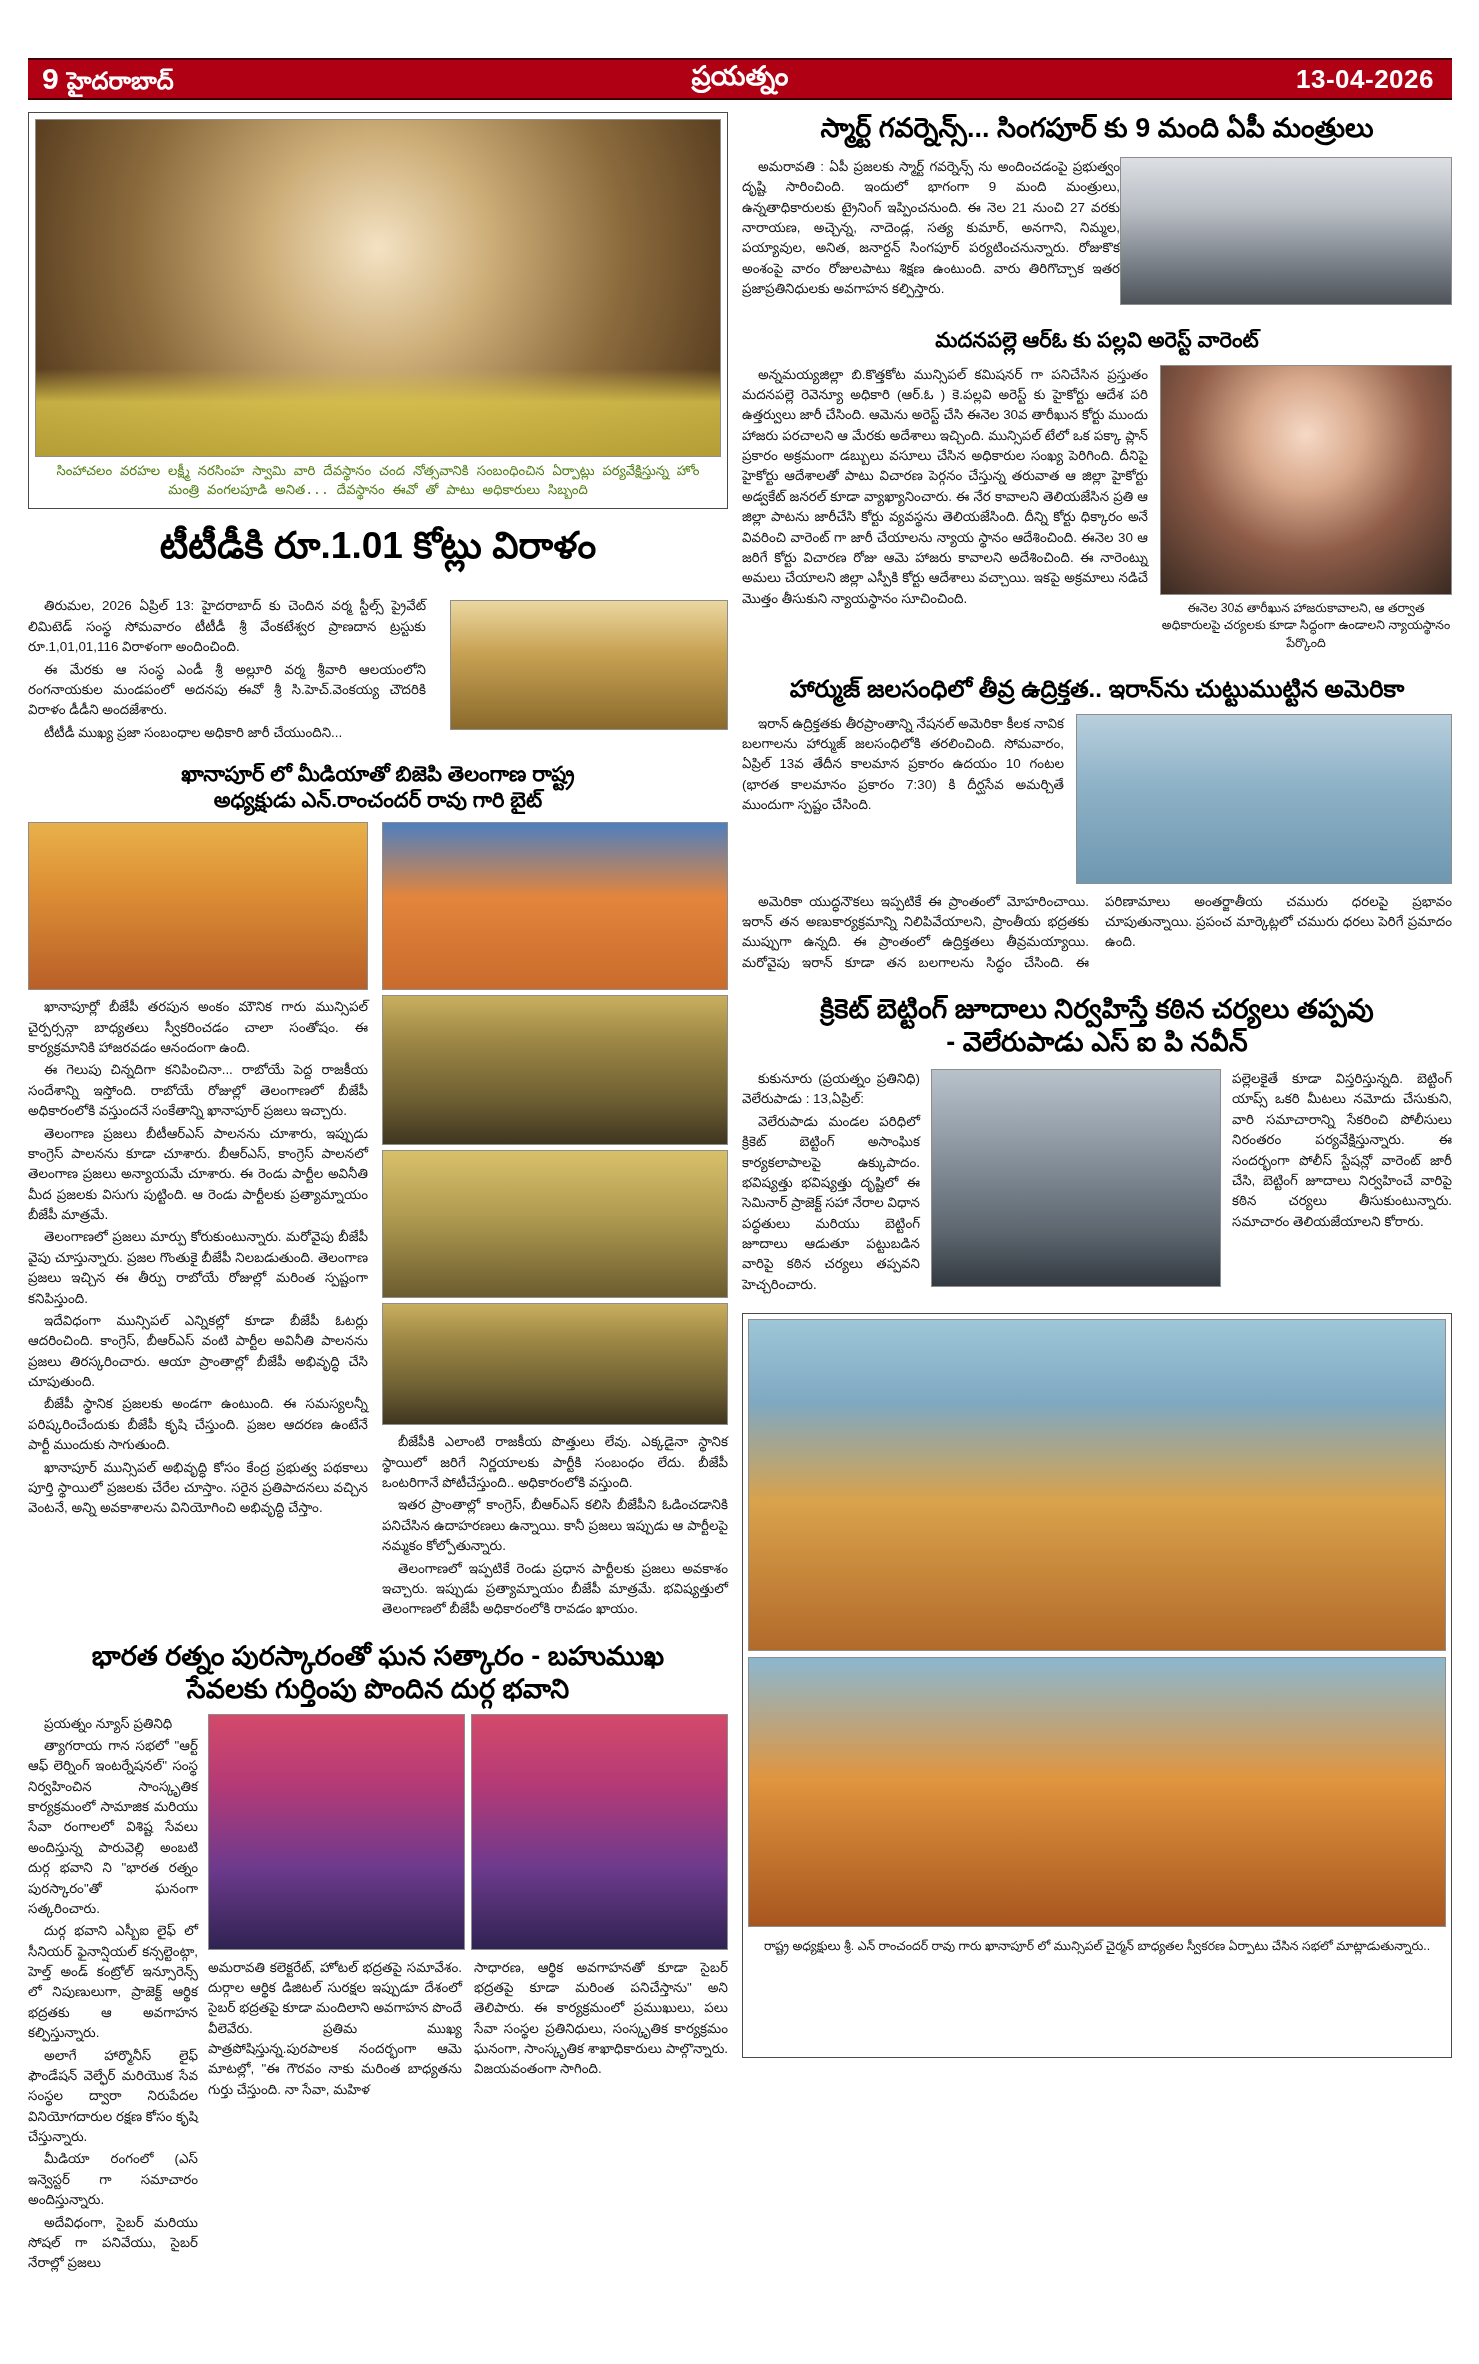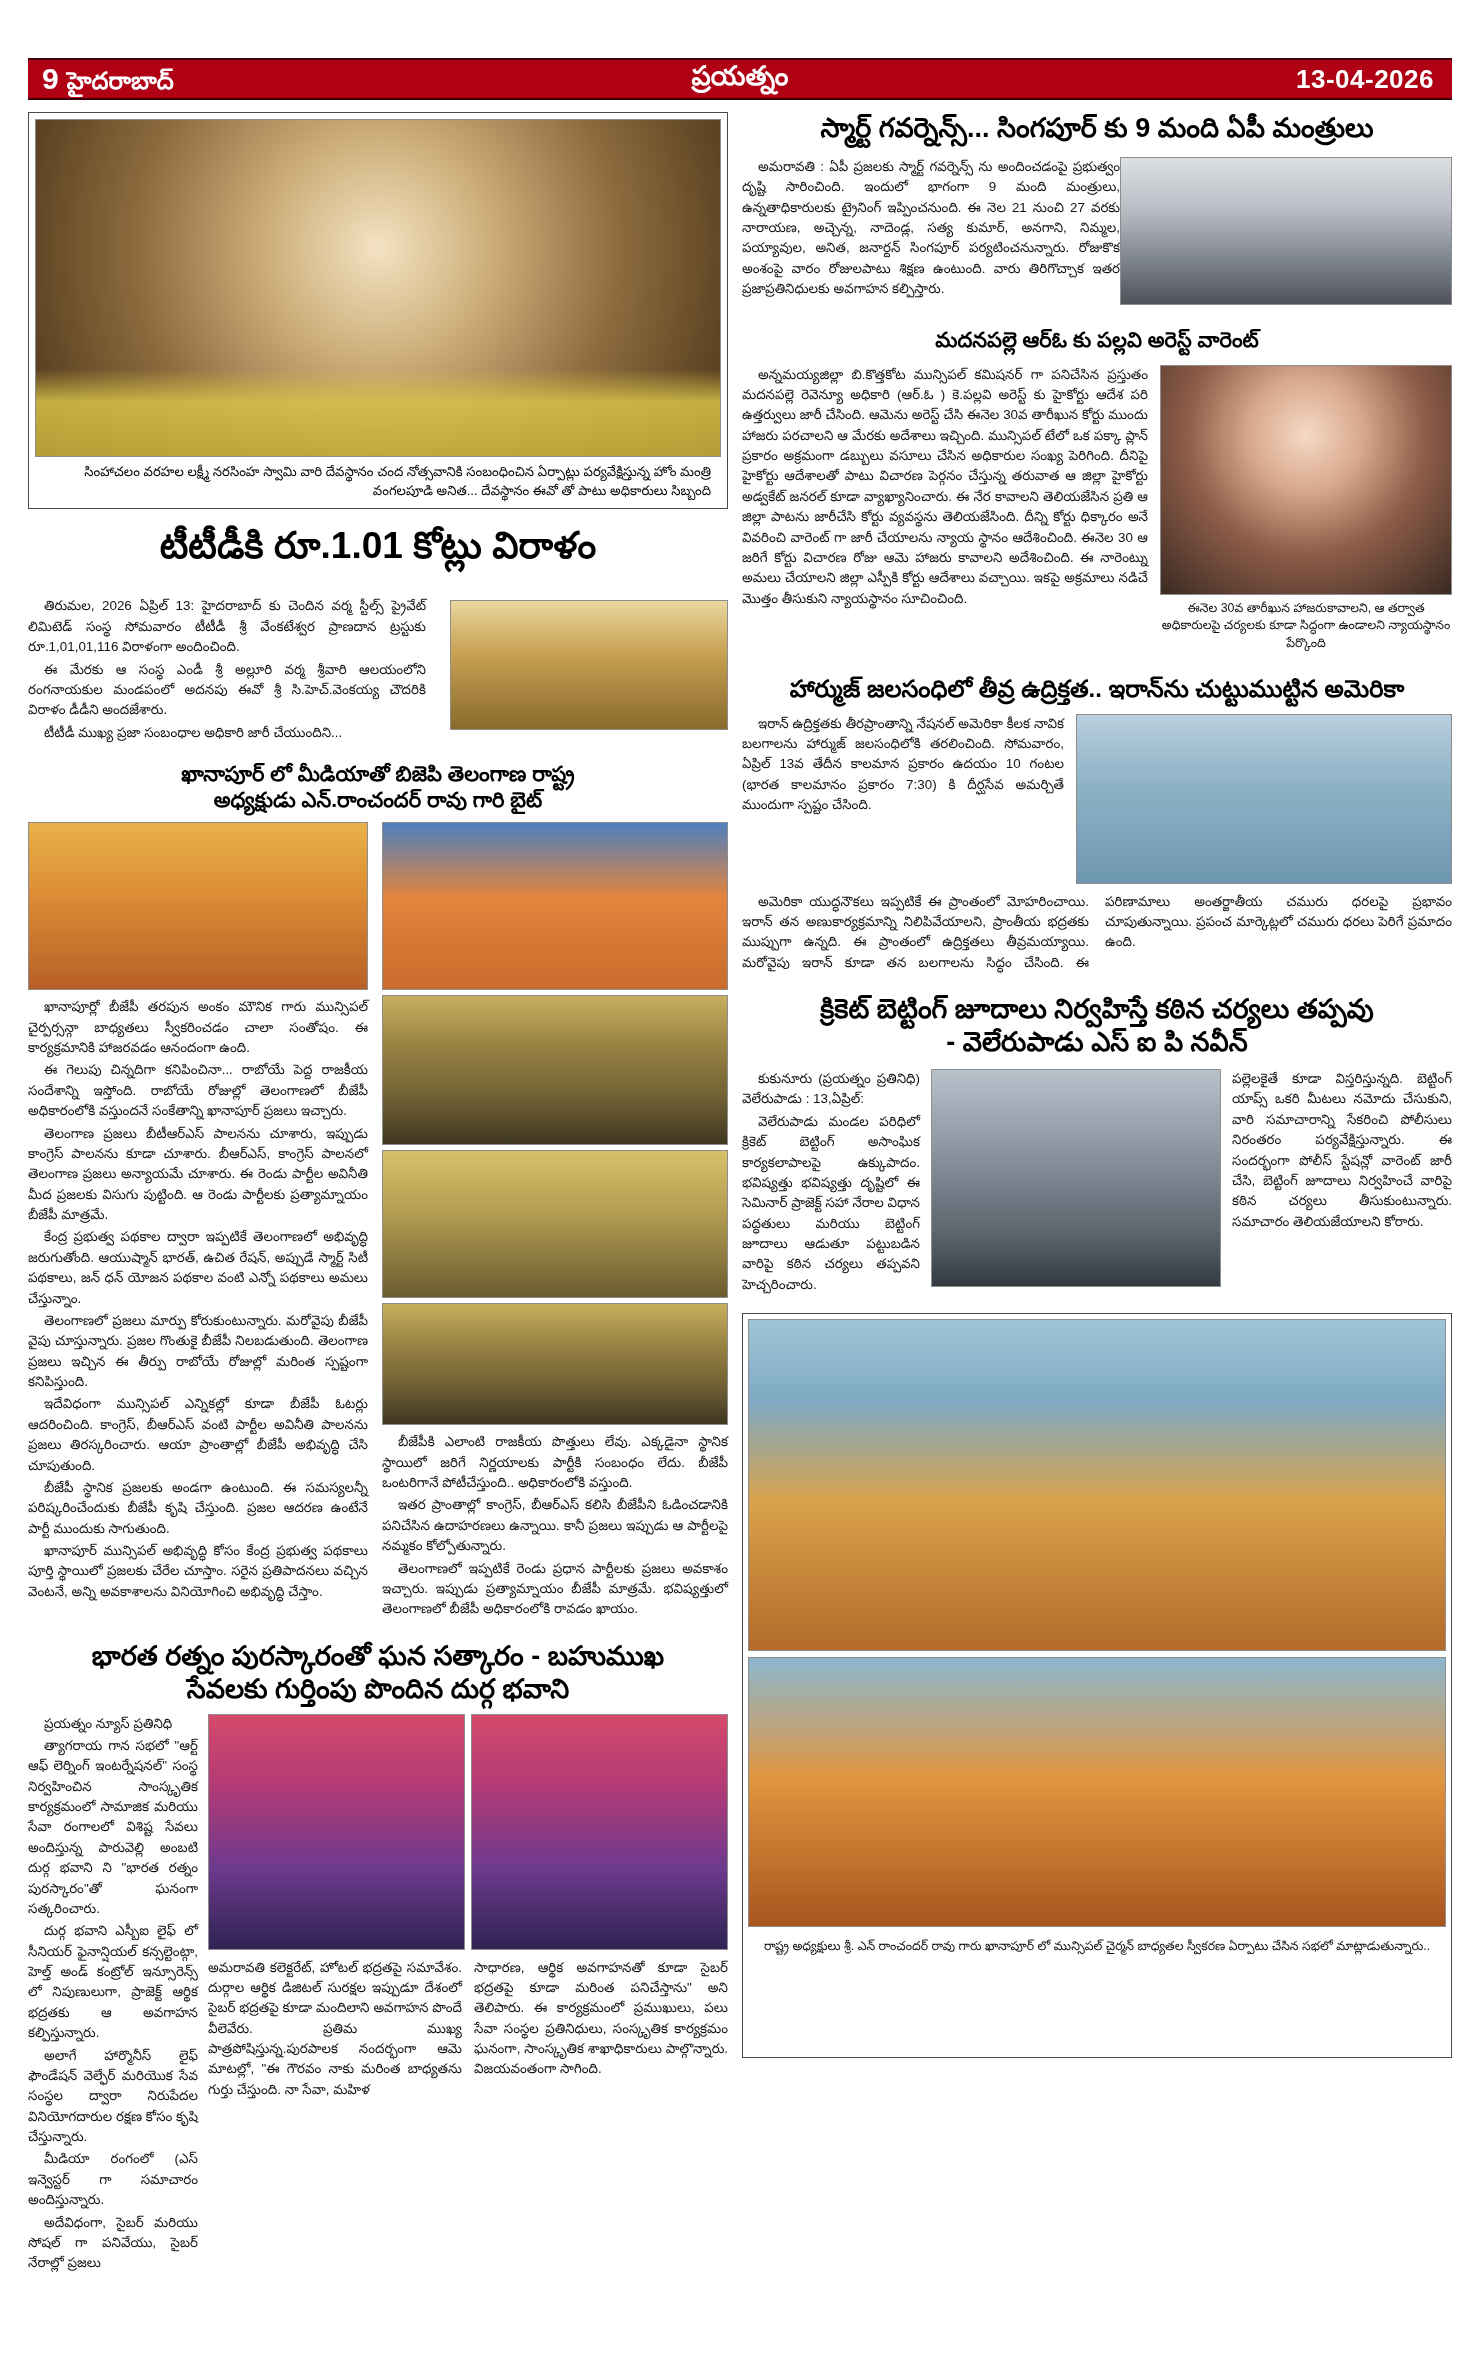--- a/index.html
+++ b/index.html
@@ -79,23 +79,24 @@
     font-size: 13.4px;
     line-height: 1.52;
     text-align: justify;
     color: #111;
     hyphens: auto;
   }
   .body-txt p { margin: 0 0 2px 0; text-indent: 16px; }
   .caption {
     font-size: 13.2px;
     line-height: 1.45;
-    text-align: right;
-    color: #000000;
+    text-align: center;
+    color: #4d7c0f;
     padding: 5px 10px 6px 10px;
+    font-family: Liberation Mono, monospace;
   }
   .caption-sm {
     font-size: 12.4px;
     line-height: 1.42;
     text-align: center;
     color: #111;
   }
 
   .photo {
     position: relative;
@@ -225,21 +226,20 @@
       </div>
 
       <div style="display:flex; gap:14px; margin-top:10px;">
 
         <div style="flex:0 0 340px;">
           <div class="photo ph-bjp" style="height:168px;"></div>
           <div class="body-txt" style="margin-top:7px;">
             <p>ఖానాపూర్లో బీజేపీ తరపున అంకం మౌనిక గారు మున్సిపల్ చైర్పర్సన్గా బాధ్యతలు స్వీకరించడం చాలా సంతోషం. ఈ కార్యక్రమానికి హాజరవడం ఆనందంగా ఉంది.</p>
             <p>ఈ గెలుపు చిన్నదిగా కనిపించినా... రాబోయే పెద్ద రాజకీయ సందేశాన్ని ఇస్తోంది. రాబోయే రోజుల్లో తెలంగాణలో బీజేపీ అధికారంలోకి వస్తుందనే సంకేతాన్ని ఖానాపూర్ ప్రజలు ఇచ్చారు.</p>
             <p>తెలంగాణ ప్రజలు బీటీఆర్ఎస్ పాలనను చూశారు, ఇప్పుడు కాంగ్రెస్ పాలనను కూడా చూశారు. బీఆర్ఎస్, కాంగ్రెస్ పాలనలో తెలంగాణ ప్రజలు అన్యాయమే చూశారు. ఈ రెండు పార్టీల అవినీతి మీద ప్రజలకు విసుగు పుట్టింది. ఆ రెండు పార్టీలకు ప్రత్యామ్నాయం బీజేపీ మాత్రమే.</p>
-            <p>కేంద్ర ప్రభుత్వ పథకాల ద్వారా ఇప్పటికే తెలంగాణలో అభివృద్ధి జరుగుతోంది. ఆయుష్మాన్ భారత్, ఉచిత రేషన్, అప్పుడే స్మార్ట్ సిటీ పథకాలు, జన్ ధన్ యోజన పథకాల వంటి ఎన్నో పథకాలు అమలు చేస్తున్నాం.</p>
             <p>తెలంగాణలో ప్రజలు మార్పు కోరుకుంటున్నారు. మరోవైపు బీజేపీ వైపు చూస్తున్నారు. ప్రజల గొంతుకై బీజేపీ నిలబడుతుంది. తెలంగాణ ప్రజలు ఇచ్చిన ఈ తీర్పు రాబోయే రోజుల్లో మరింత స్పష్టంగా కనిపిస్తుంది.</p>
             <p>ఇదేవిధంగా మున్సిపల్ ఎన్నికల్లో కూడా బీజేపీ ఓటర్లు ఆదరించింది. కాంగ్రెస్, బీఆర్ఎస్ వంటి పార్టీల అవినీతి పాలనను ప్రజలు తిరస్కరించారు. ఆయా ప్రాంతాల్లో బీజేపీ అభివృద్ధి చేసి చూపుతుంది.</p>
             <p>బీజేపీ స్థానిక ప్రజలకు అండగా ఉంటుంది. ఈ సమస్యలన్నీ పరిష్కరించేందుకు బీజేపీ కృషి చేస్తుంది. ప్రజల ఆదరణ ఉంటేనే పార్టీ ముందుకు సాగుతుంది.</p>
             <p>ఖానాపూర్ మున్సిపల్ అభివృద్ధి కోసం కేంద్ర ప్రభుత్వ పథకాలు పూర్తి స్థాయిలో ప్రజలకు చేరేల చూస్తాం. సరైన ప్రతిపాదనలు వచ్చిన వెంటనే, అన్ని అవకాశాలను వినియోగించి అభివృద్ధి చేస్తాం.</p>
           </div>
         </div>
 
         <div style="flex:1 1 auto;">
           <div class="photo ph-bjp2" style="height:168px;"></div>
           <div class="photo ph-crowd" style="height:150px; margin-top:5px;"></div>

